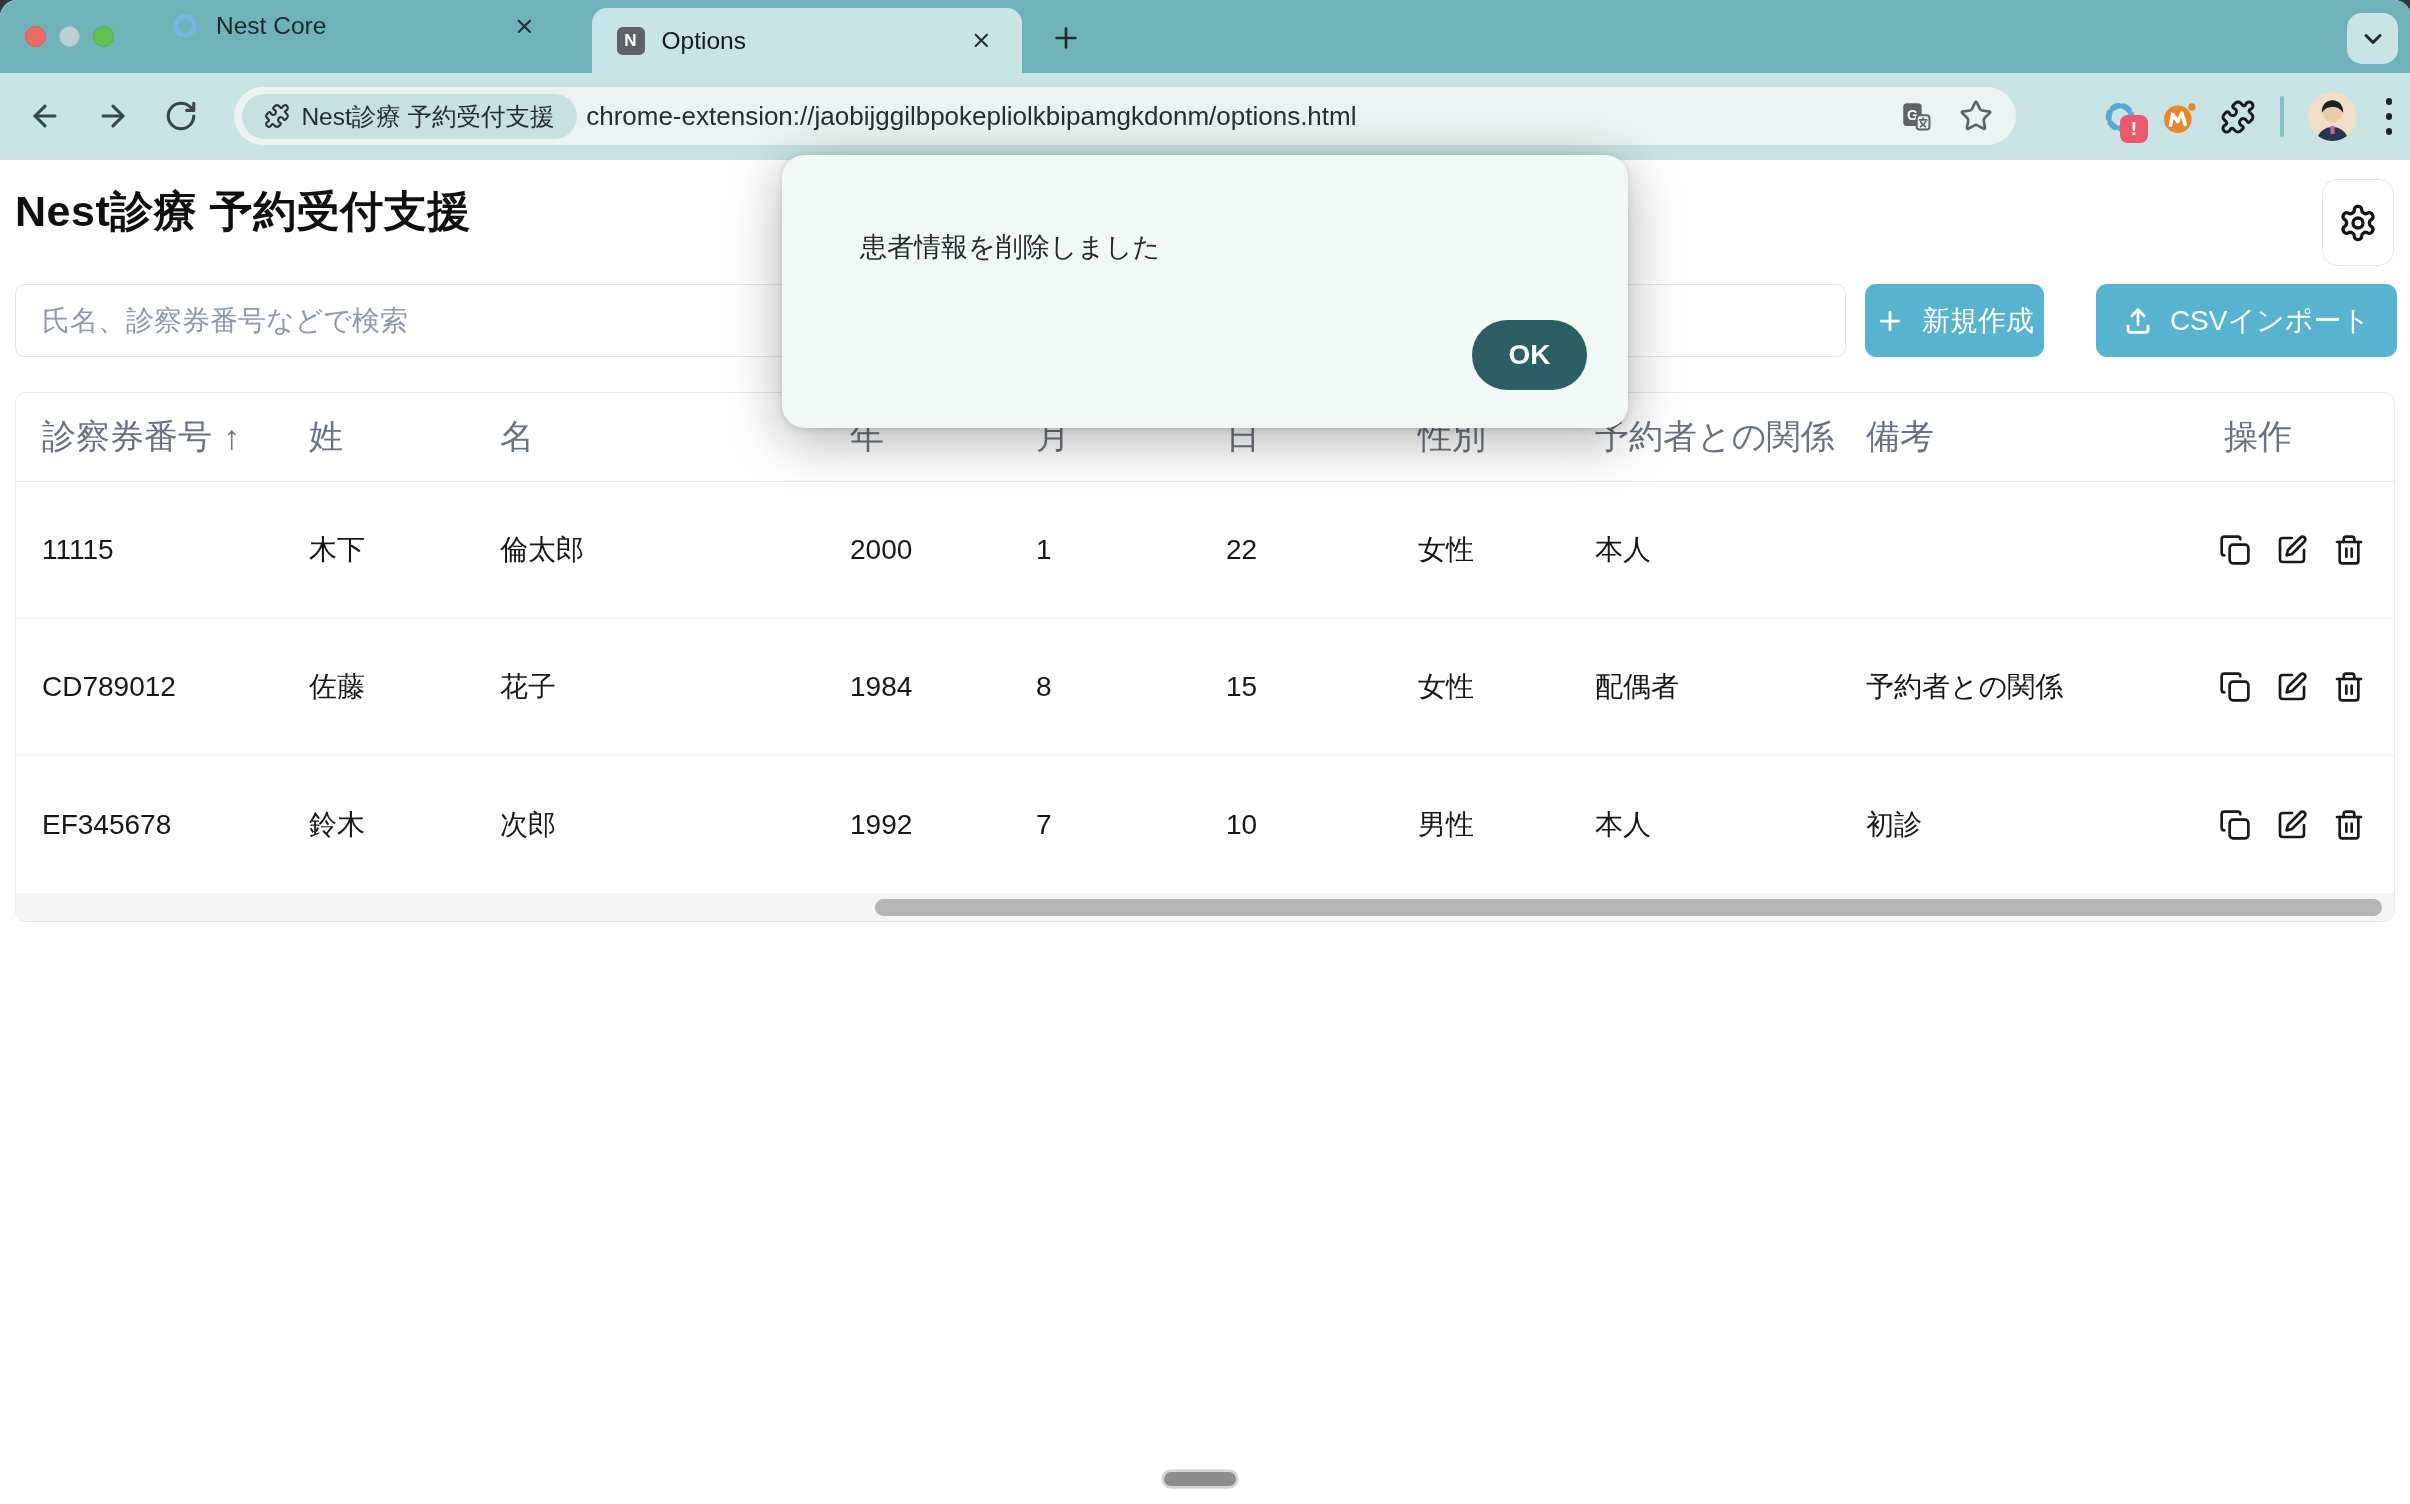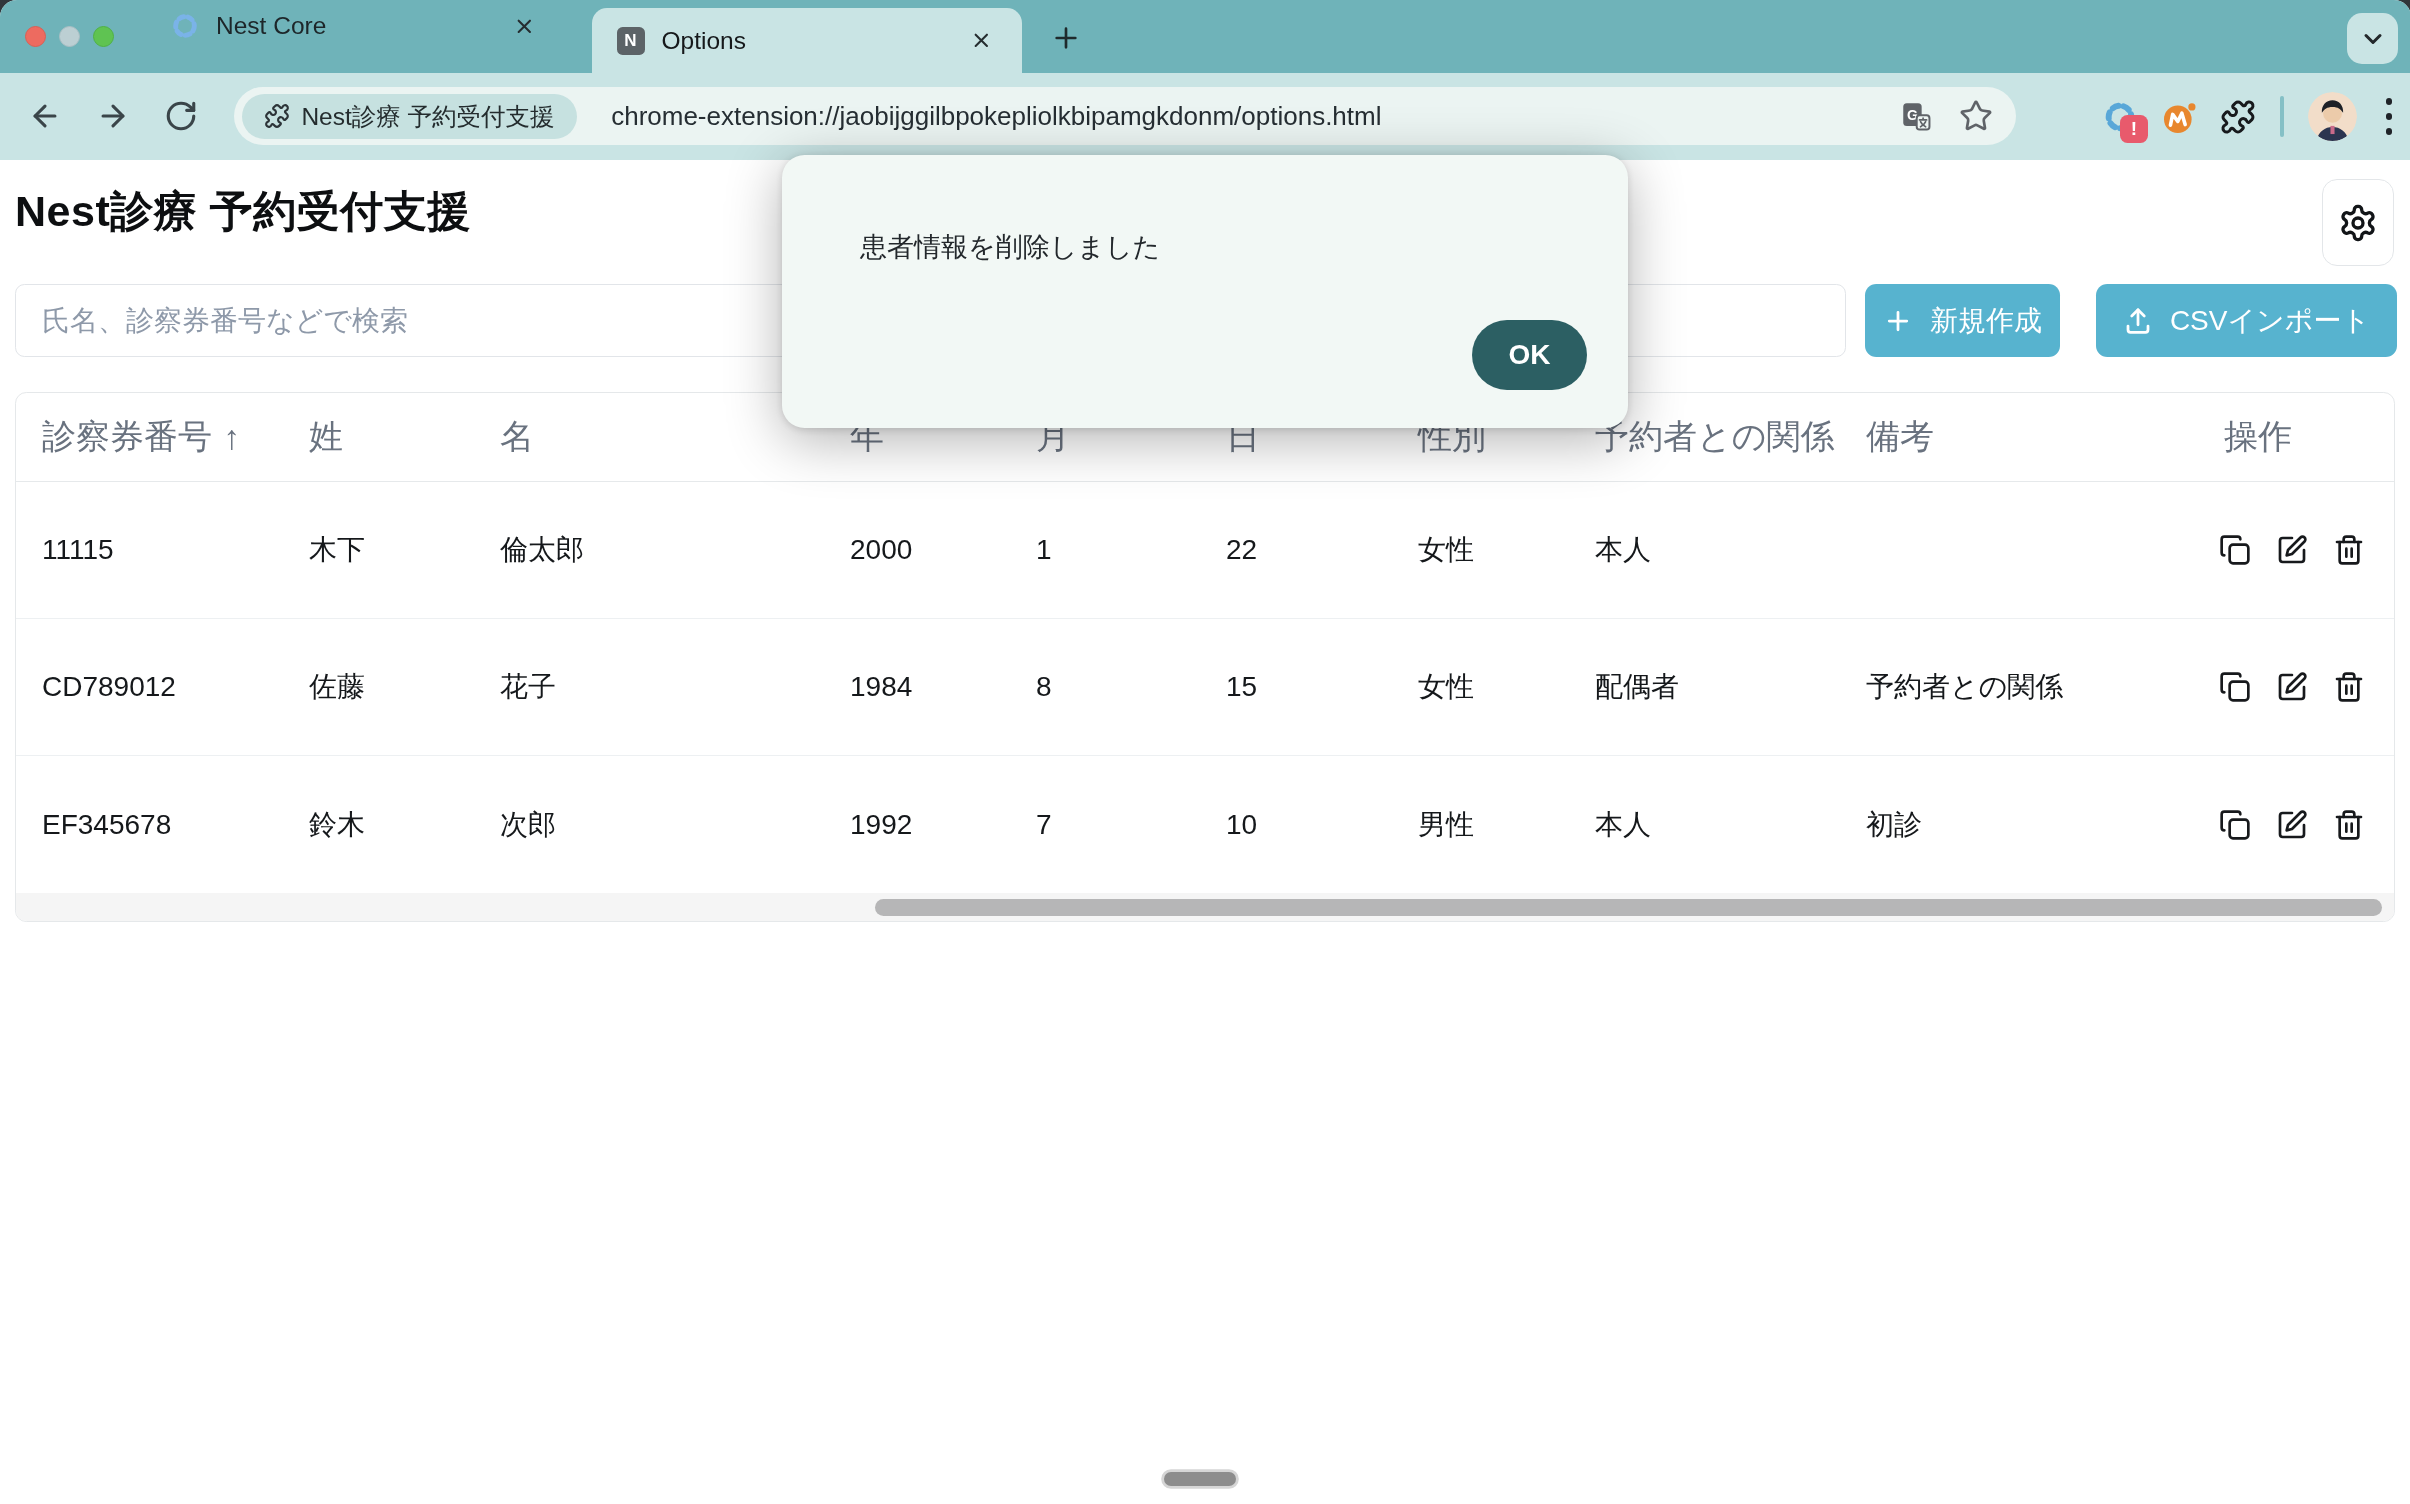--- a/index.html
+++ b/index.html
@@ -37,21 +37,21 @@
   .toolbar { position:relative; height:87px; background:var(--toolbar,#c9e4e4); }
   .navbtn { position:absolute; top:22.6px; width:41px; height:41px; display:flex;
             align-items:center; justify-content:center; color:#3a4549; }
   .navbtn.back{ left:24.5px; } .navbtn.fwd{ left:92px; } .navbtn.reload{ left:160px; }
   .omnibox { position:absolute; left:234px; top:14px; width:1782px; height:58px;
              background:#ebf4f2; border-radius:29px; display:flex; align-items:center;
              padding:0 22.6px 0 7.5px; }
   .ext-chip { height:45px; border-radius:22.6px; background:#c6e1e0; display:flex;
               align-items:center; gap:11.3px; padding:0 22.6px; color:#242c2e; font-size:24.5px;
               white-space:nowrap; }
-  .url-text { margin-left:34px; font-size:26px; color:#262e33; white-space:nowrap;
+  .url-text { margin-left:9px; font-size:26px; color:#262e33; white-space:nowrap;
               overflow:hidden; }
   .omni-right { margin-left:auto; display:flex; align-items:center; gap:26px; color:#5f6368; }
   .toolbar-right { position:absolute; right:15px; top:0; height:87px; display:flex;
                    align-items:center; gap:24.5px; }
   .ext-icon { position:relative; width:34px; height:34px; }
   .badge { position:absolute; right:-11.3px; bottom:-9.4px; width:28px; height:28px;
            border-radius:7.5px; background:var(--badge-alert,#e85a6c); color:#fff; font-size:19px;
            font-weight:700; display:flex; align-items:center; justify-content:center; }
   .vdivider { width:3.8px; height:41px; background:#85c0c6; border-radius:1.9px; }
   .avatar { width:49px; height:49px; border-radius:50%; overflow:hidden; }
@@ -67,21 +67,21 @@
               align-items:center; justify-content:center; color:#121518; }
   .search-input { position:absolute; left:15px; top:124px; width:1831px; height:73px;
                   border:1.9px solid #e2e5e9; border-radius:9.4px; font-size:28px; padding:0 26px;
                   color:#1b2026; background:#fff; outline:none;
                   font-family:"Liberation Sans", sans-serif; }
   .search-input::placeholder { color:#8e99a9; }
   .btn-primary { position:absolute; top:124px; height:73px; border:none; border-radius:11.3px;
                  background:var(--accent-button,#57b3cf); color:#fff; font-size:28px;
                  display:flex; align-items:center; justify-content:center; gap:17px;
                  font-family:"Liberation Sans", sans-serif; }
-  .btn-create { left:1865px; width:195px; }
+  .btn-create { left:1865px; width:179px; }
   .btn-csv { left:2096px; width:301px; }
 
   
   .table-card { position:absolute; left:15px; top:232px; width:2380px;
                 border:1.9px solid #e5e8ea; border-radius:11.3px; overflow:hidden;
                 background:#fff; }
   .tgrid { display:grid;
            grid-template-columns:267px 191px 350px 186px 190px 192px 177px 271px 358px minmax(0,1fr);
            align-items:center; padding:0 26px; }
   .thead { height:89px; color:#69727f; font-size:34px; border-bottom:1.9px solid #e6e9eb; }

